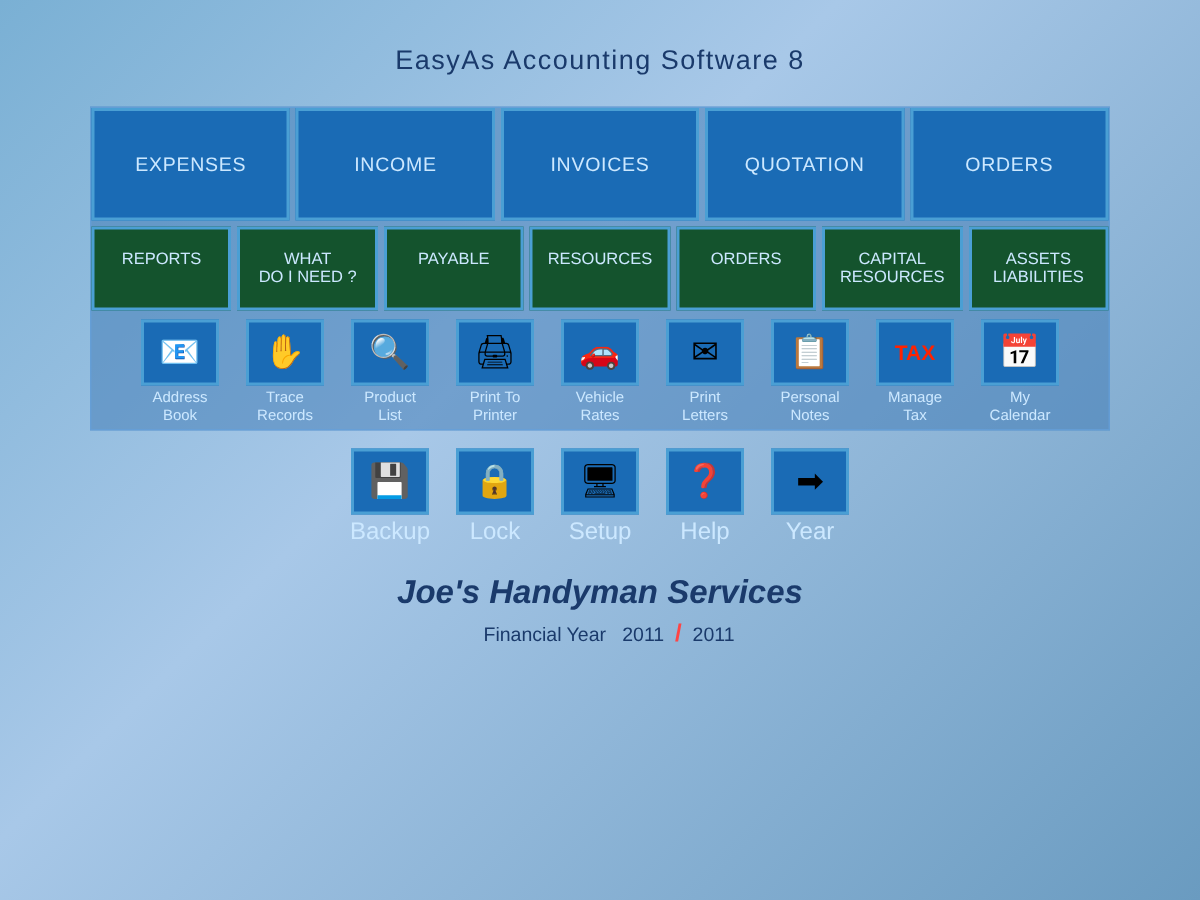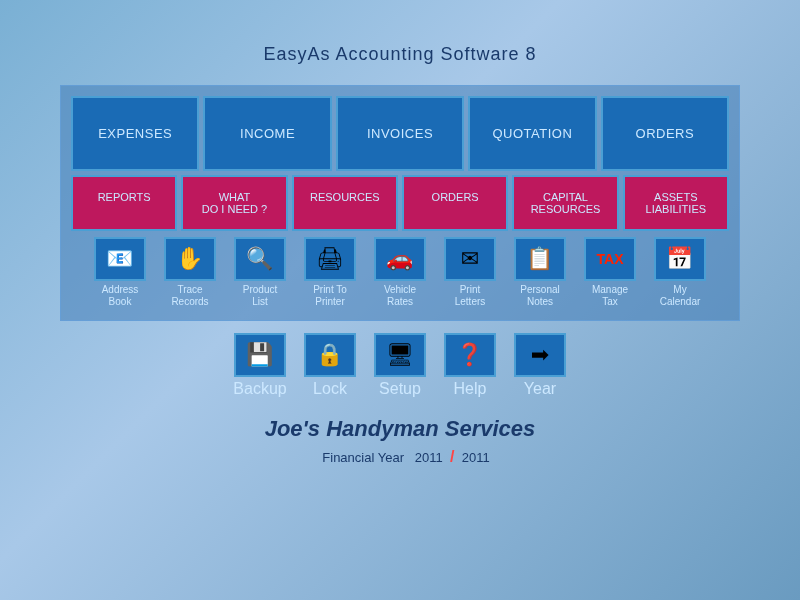--- a/index.html
+++ b/index.html
@@ -10,30 +10,29 @@
       font-family: Arial, sans-serif;
       overflow: hidden;
       display: flex;
       flex-direction: column;
       align-items: center;
     }
 
     .app-title {
       color: #1a3a6b;
       font-size: 18px;
-      margin-top: 44px;
+      margin-top: 30px;
       margin-bottom: 20px;
       font-weight: normal;
       letter-spacing: 1px;
     }
 
     .main-container {
       background: rgba(60, 120, 180, 0.5);
       border: 1px solid rgba(100, 160, 220, 0.7);
-      padding: 10px;
       width: 680px;
     }
 
     .top-row {
       display: flex;
       gap: 4px;
       margin-bottom: 4px;
     }
 
     .big-btn {
@@ -48,21 +47,21 @@
       letter-spacing: 0.5px;
     }
 
     .mid-row {
       display: flex;
       gap: 4px;
       margin-bottom: 4px;
     }
 
     .mid-btn {
-      background: #be185d;
+      background: #14532d;
       border: 2px solid #4a9fd4;
       color: #cce8ff;
       font-size: 11px;
       text-align: center;
       padding: 14px 6px;
       flex: 1;
       cursor: pointer;
     }
 
     .icon-row {
@@ -173,20 +172,21 @@
       <div class="big-btn">EXPENSES</div>
       <div class="big-btn">INCOME</div>
       <div class="big-btn">INVOICES</div>
       <div class="big-btn">QUOTATION</div>
       <div class="big-btn">ORDERS</div>
     </div>
 
   <div class="mid-row" id="mid-row">
       <div class="mid-btn">REPORTS</div>
       <div class="mid-btn">WHAT<br>DO I NEED ?</div>
+      <div class="mid-btn">PAYABLE</div>
       <div class="mid-btn">RESOURCES</div>
       <div class="mid-btn">ORDERS</div>
       <div class="mid-btn">CAPITAL<br>RESOURCES</div>
       <div class="mid-btn">ASSETS<br>LIABILITIES</div>
     </div>
 
   <div class="icon-row" id="icon-row">
       <div class="icon-item">
         <div class="icon-box">📧</div>
         <div class="icon-label">Address<br>Book</div>

